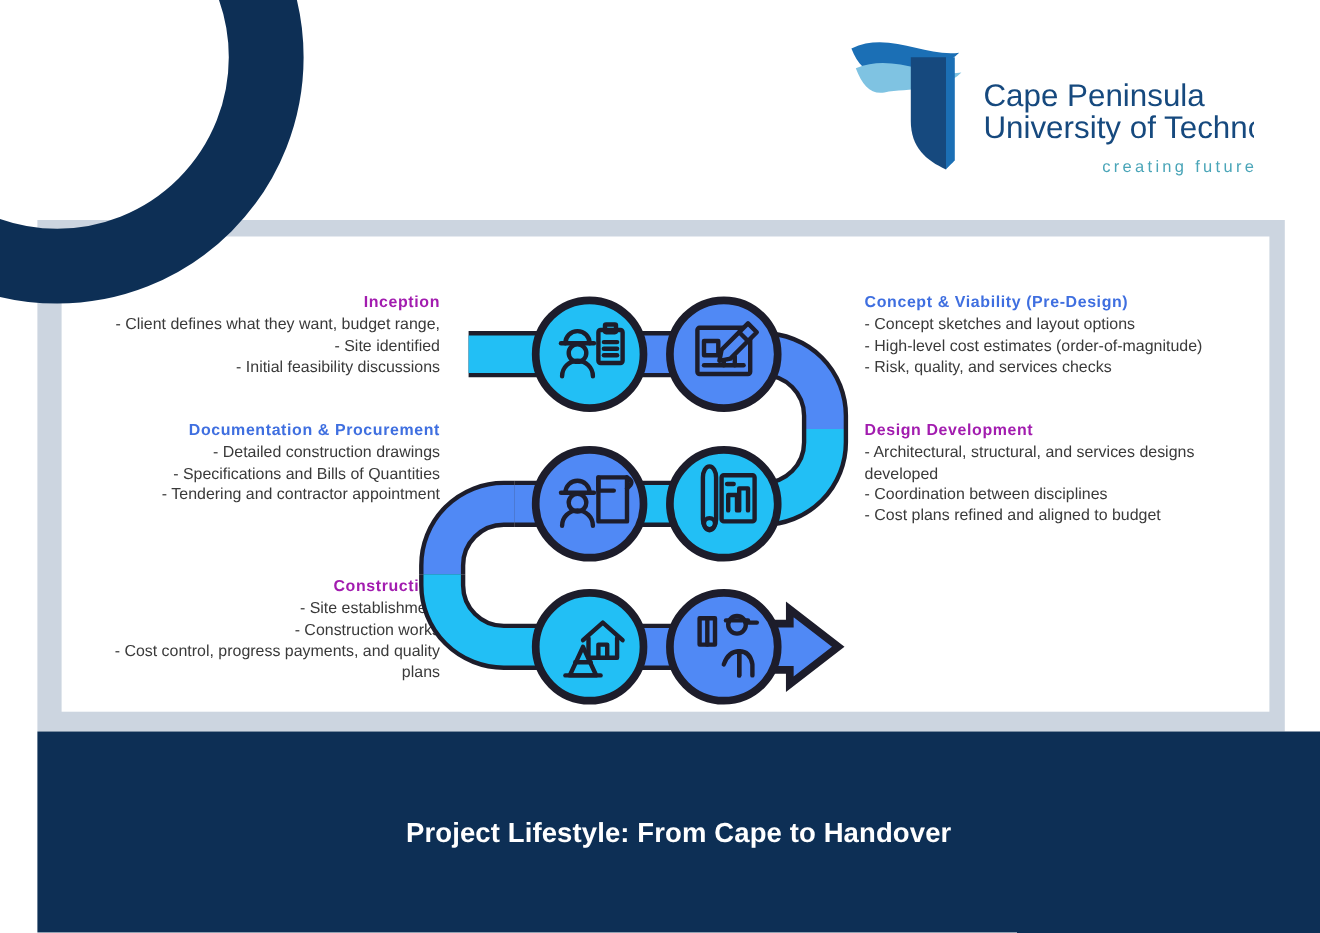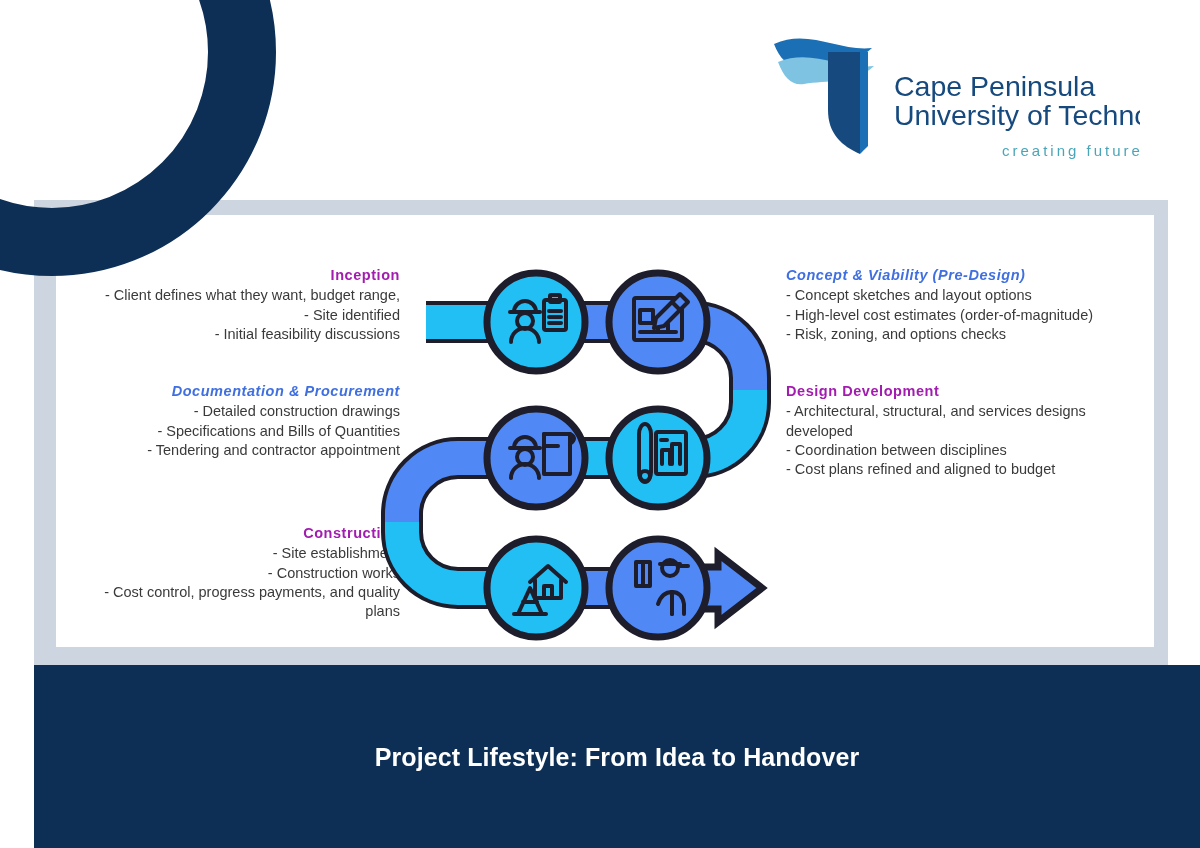--- a/index.html
+++ b/index.html
@@ -98,21 +98,21 @@
     font-size: 14.5px;
     font-weight: bold;
     letter-spacing: 0.55px;
   }
   .txt .line { white-space: nowrap; }
 
   .left  { text-align: right; }
   .right { text-align: left;  }
 
   .c-cyan  { color: #a21caf; }
-  .c-royal { color: #3f6fe0; font-style: italic; }
+  .c-royal { color: #3f6fe0; }
 
   
   #t-inception    { left: 60px;  top: 266px; width: 340px; }
   #t-docproc      { left: 60px;  top: 382px; width: 340px; }
   #t-construction { left: 60px;  top: 524px; width: 340px; }
   #t-concept      { left: 786px; top: 266px; width: 360px; }
   #t-design       { left: 786px; top: 382px; width: 340px; }
   #t-closeout     { left: 786px; top: 523px; width: 340px; }
 
   
@@ -144,21 +144,21 @@
       <text x="126" y="70" font-family="'Liberation Sans', sans-serif" font-size="28.5" fill="#16497e">Cape Peninsula</text>
       <text x="126" y="99" font-family="'Liberation Sans', sans-serif" font-size="28.5" fill="#16497e">University of Technology</text>
       <text x="234" y="130" font-family="'Liberation Sans', sans-serif" font-size="15" letter-spacing="3" fill="#4aa5b8">creating futures</text>
     </svg>
   </div>
 
   <div class="panel-frame"></div>
   <div class="panel"></div>
 
   <div class="banner">
-    <div class="banner-title">Project Lifestyle: From Idea to Handover</div>
+    <div class="banner-title">Project Lifestyle: From Cape to Handover</div>
   </div>
 
   <div class="txt left" id="t-inception">
     <h3 class="c-cyan">Inception</h3>
     <div class="line">- Client defines what they want, budget range,</div>
     <div class="line">- Site identified</div>
     <div class="line">- Initial feasibility discussions</div>
   </div>
 
   <div class="txt left" id="t-docproc">
@@ -173,21 +173,21 @@
     <div class="line">- Site establishment</div>
     <div class="line">- Construction works</div>
     <div class="line">- Cost control, progress payments, and quality</div>
     <div class="line">plans</div>
   </div>
 
   <div class="txt right" id="t-concept">
     <h3 class="c-royal">Concept &amp; Viability (Pre-Design)</h3>
     <div class="line">- Concept sketches and layout options</div>
     <div class="line">- High-level cost estimates (order-of-magnitude)</div>
-    <div class="line">- Risk, zoning, and options checks</div>
+    <div class="line">- Risk, quality, and services checks</div>
   </div>
 
   <div class="txt right" id="t-design">
     <h3 class="c-cyan">Design Development</h3>
     <div class="line">- Architectural, structural, and services designs</div>
     <div class="line">developed</div>
     <div class="line">- Coordination between disciplines</div>
     <div class="line">- Cost plans refined and aligned to budget</div>
   </div>
 

